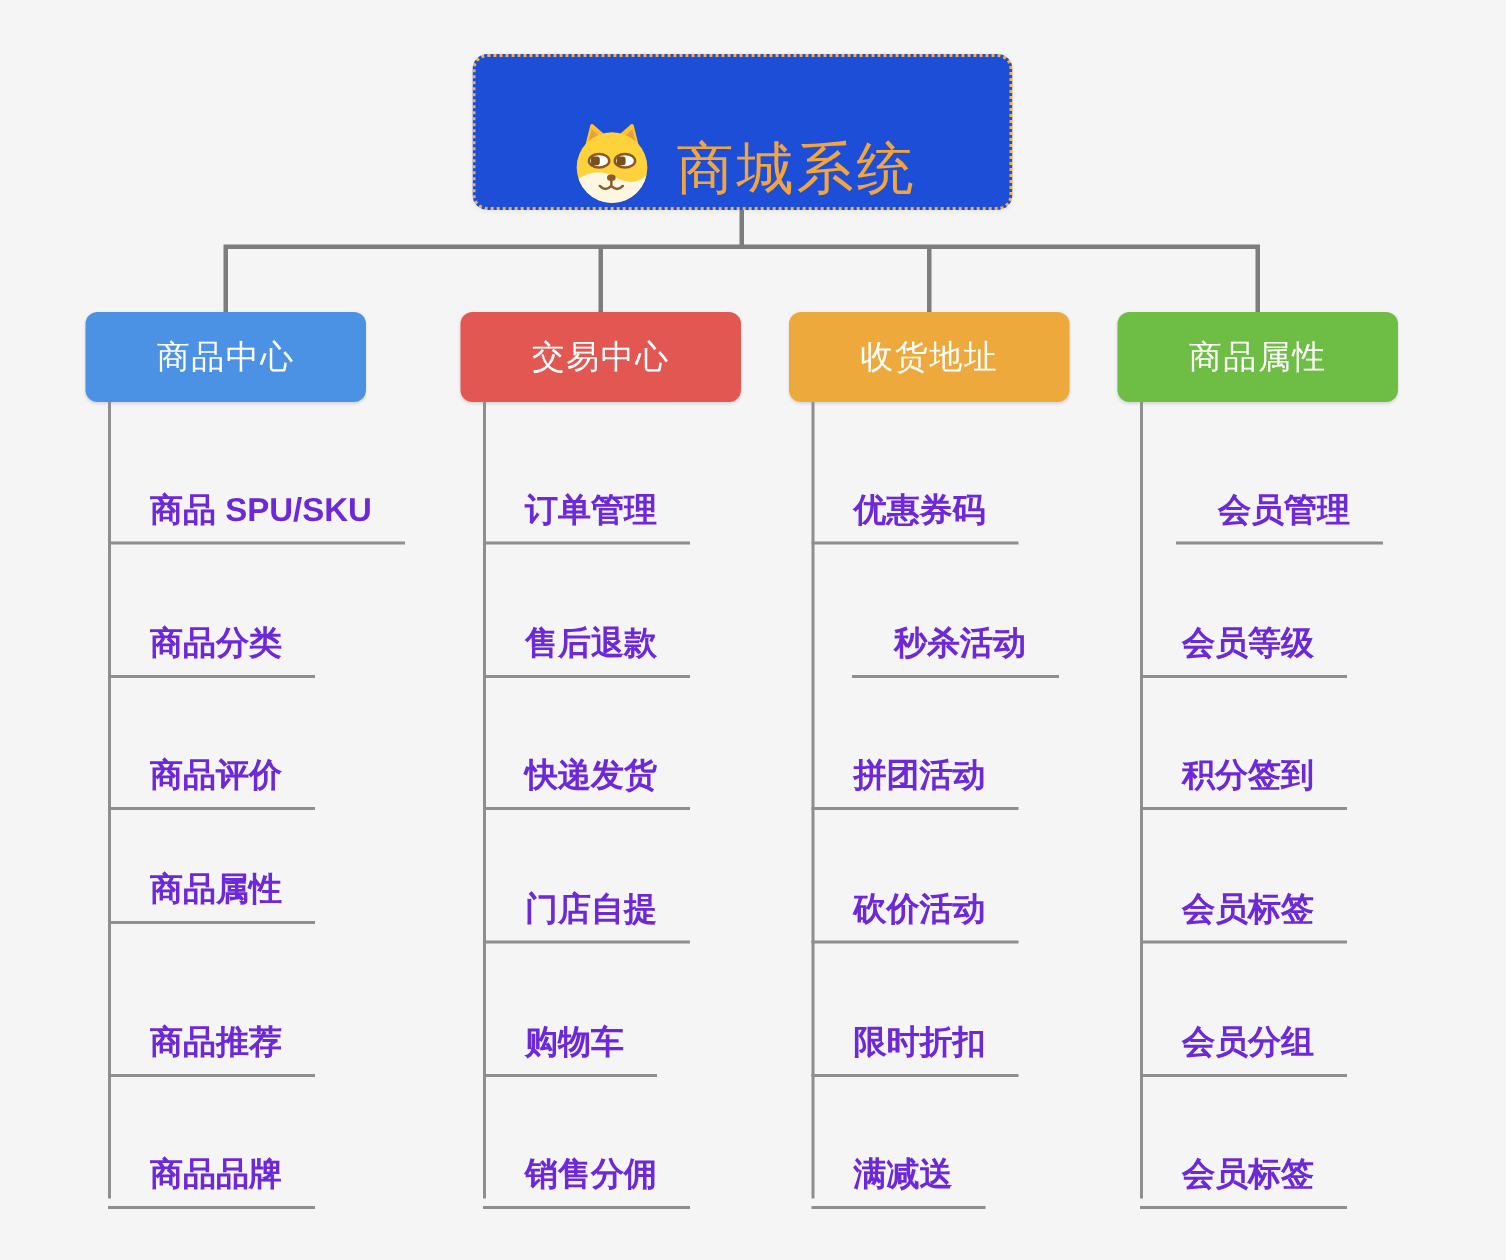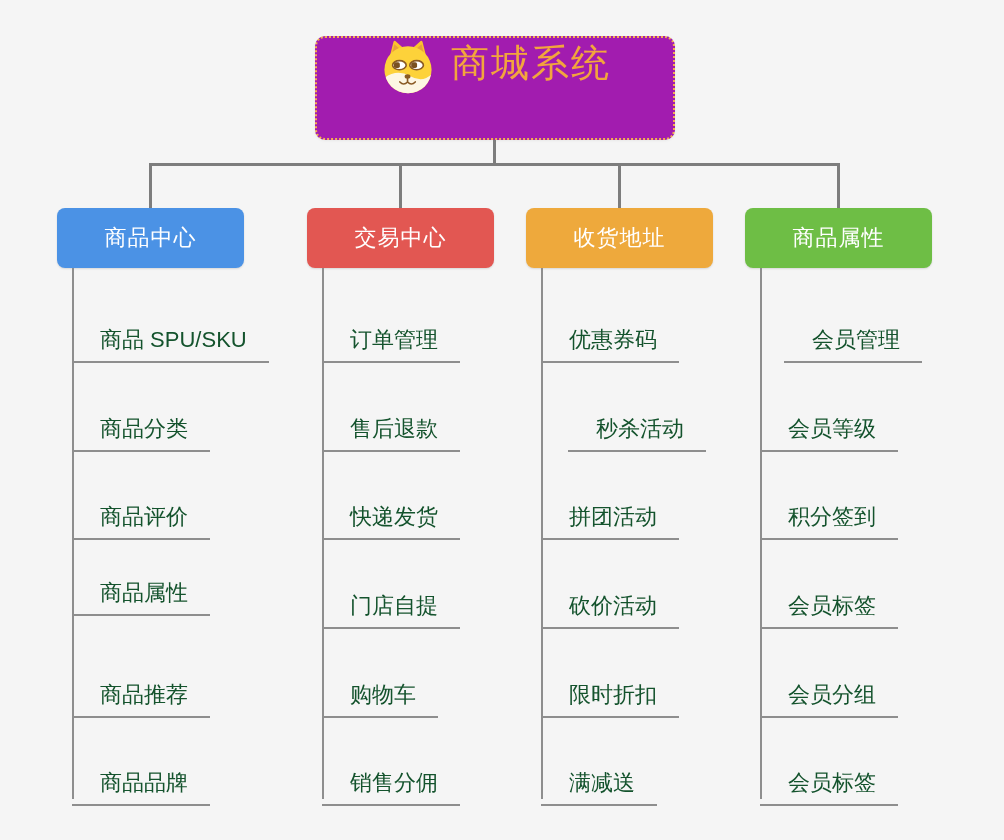--- a/index.html
+++ b/index.html
@@ -7,25 +7,25 @@
     width:1004px;height:840px;
     background:#f5f5f5;
     font-family:"Liberation Sans","DejaVu Sans",sans-serif;
     position:relative;overflow:hidden;
   }
   #canvas{position:absolute;inset:0;}
 
   
   .root-node{
     position:absolute;left:315px;top:36px;width:360px;height:104px;
-    background:#a21caf;
+    background:#1d4ed8;
     border:2px dotted #f3b04e;
     border-radius:10px;
     box-sizing:border-box;
-    display:flex;align-items:flex-start;justify-content:center;gap:14px;
+    display:flex;align-items:flex-end;justify-content:center;gap:14px;
     box-shadow:0 1px 3px rgba(0,0,0,0.05);
   }
   .root-title{
     font-size:38px;
     letter-spacing:2px;
     color:#f2a53d;
     white-space:nowrap;
   }
   .root-icon{width:58px;height:58px;flex:0 0 auto;}
 
@@ -46,22 +46,23 @@
   .branch-drop{position:absolute;top:166px;width:3px;height:42px;background:#7d7d7d;}
   .branch-spine{position:absolute;top:268px;width:2px;height:531px;background:#8e8e8e;}
 
   
   .leaf-node{
     position:absolute;height:40px;
     display:flex;align-items:flex-end;
     padding:0 22px 6px 28px;
     border-bottom:2px solid #8e8e8e;
     box-sizing:content-box;
-    font-size:22px;color:#14532d;
+    font-size:22px;color:#6d28d9;
     white-space:nowrap;
+    font-weight:bold;
   }
 </style>
 </head>
 <body>
 
 <div id="canvas">
 
   <div class="root-node">
     <svg class="root-icon" viewBox="0 0 64 64" aria-hidden="true">
 

